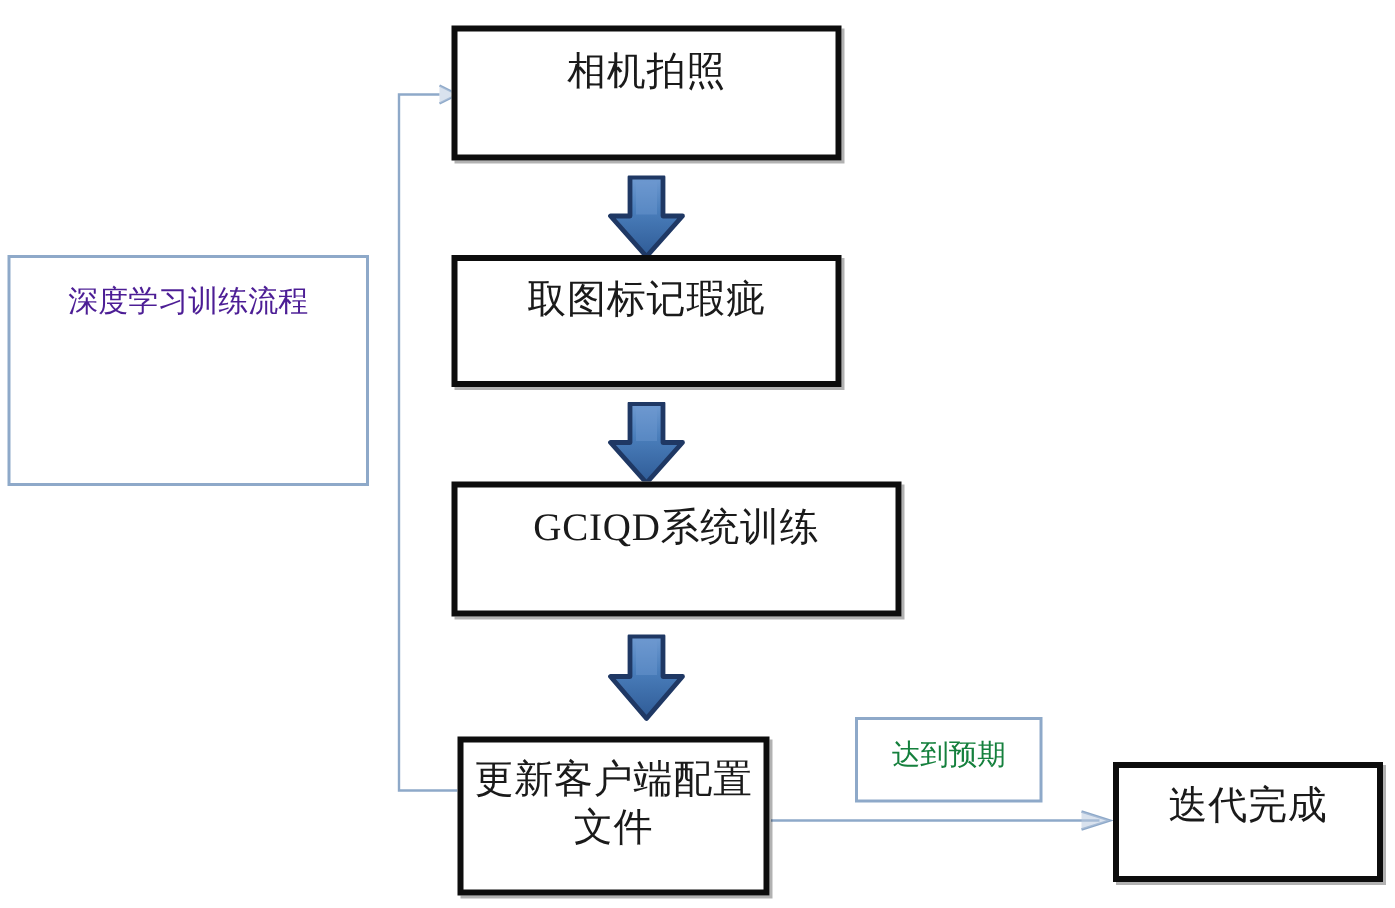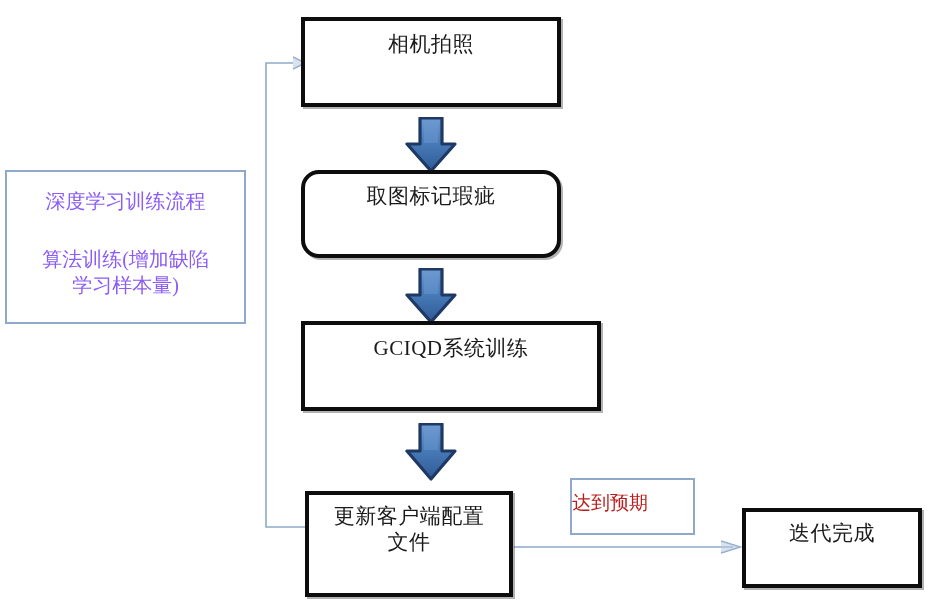--- a/index.html
+++ b/index.html
@@ -23,45 +23,46 @@
     border: 4px solid #0d0d0d;
     box-sizing: border-box;
     box-shadow: 2px 2px 0 rgba(0,0,0,0.30);
   }
   .proc-label {
     position: absolute;
     left: 0;
     right: 0;
     text-align: center;
     color: #1a1a1a;
-    font-size: 21px;
+    font-size: 26px;
     line-height: 1.22;
     letter-spacing: 0.5px;
     white-space: pre-line;
   }
 
   
   .note-box {
     position: absolute;
     background: #ffffff;
     border: 2px solid #8ea9c9;
     box-sizing: border-box;
   }
   .note-inner {
     position: absolute;
     left: 0; right: 0;
-    color: #b91c1c;
+    text-align: center;
+    color: #15803d;
   }
 
   .info-line {
     font-size: 20px;
     line-height: 1.30;
     white-space: pre-line;
     text-align: center;
-    color: #8b5cf6;
+    color: #4c1d95;
   }
 
   
   .connector-svg {
     position: absolute;
     left: 0;
     top: 0;
     width: 930px;
     height: 605px;
     pointer-events: none;
@@ -98,34 +99,32 @@
 
     <g>
       <path d="M 514 547 L 733 547" fill="none" stroke="#8ea9c9" stroke-width="1.6"></path>
       <path d="M 721 541 L 740 547 L 721 553" fill="none" stroke="#8ea9c9" stroke-width="1.6"></path>
       <path d="M 721 541 L 740 547 L 721 553 Z" fill="#b9cbe0" opacity="0.55"></path>
     </g>
   </svg>
 
   <div class="note-box" style="left:5px; top:170px; width:241px; height:154px;">
     <div class="note-inner info-line" style="top:16px;">深度学习训练流程</div>
-    <div class="note-inner info-line" style="top:74px;">算法训练(增加缺陷
-学习样本量)</div>
   </div>
 
   <div class="proc-box" style="left:301px; top:17px; width:260px; height:90px;">
     <div class="proc-label" style="top:11px;">相机拍照</div>
   </div>
 
   <svg class="block-arrow" style="left:405px; top:117px;" width="52" height="56" viewBox="0 0 52 56">
     <polygon points="15,1 37,1 37,27 50,27 26,54 2,27 15,27" fill="url(#arrGrad)" stroke="#1f3864" stroke-width="3.2" stroke-linejoin="round"></polygon>
     <polygon points="19,4 33,4 33,26 19,26" fill="#6f9ad1" opacity="0.45"></polygon>
   </svg>
 
-  <div class="proc-box" style="left:301px; top:170px; width:260px; height:88px;border-radius:18px;">
+  <div class="proc-box" style="left:301px; top:170px; width:260px; height:88px;">
     <div class="proc-label" style="top:10px;">取图标记瑕疵</div>
   </div>
 
   <svg class="block-arrow" style="left:405px; top:268px;" width="52" height="56" viewBox="0 0 52 56">
     <polygon points="15,1 37,1 37,27 50,27 26,54 2,27 15,27" fill="url(#arrGrad)" stroke="#1f3864" stroke-width="3.2" stroke-linejoin="round"></polygon>
     <polygon points="19,4 33,4 33,26 19,26" fill="#6f9ad1" opacity="0.45"></polygon>
   </svg>
 
   <div class="proc-box" style="left:301px; top:321px; width:300px; height:90px;">
     <div class="proc-label" style="top:11px;">GCIQD系统训练</div>

